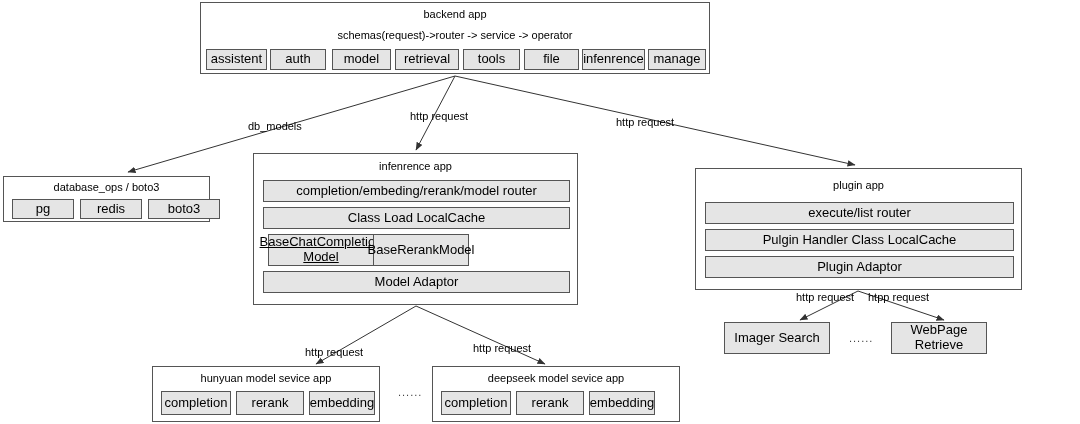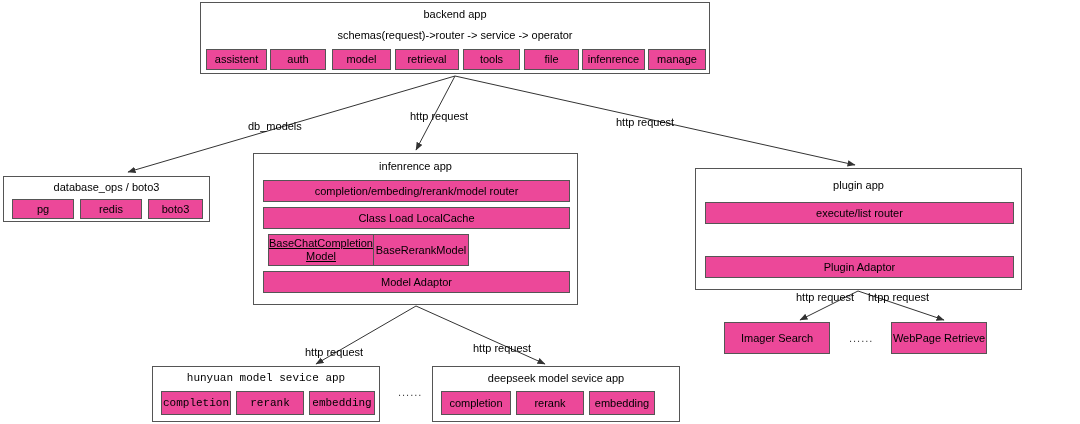--- a/index.html
+++ b/index.html
@@ -35,26 +35,26 @@
     width: 100%;
     text-align: center;
     font-size: 11px;
     color: #000000;
     white-space: nowrap;
   }
   .chip {
     position: absolute;
     box-sizing: border-box;
     border: 1px solid #555555;
-    background: #ec4899;
+    background: #e5e5e5;
     display: flex;
     align-items: center;
     justify-content: center;
     text-align: center;
-    font-size: 11px;
+    font-size: 13px;
     line-height: 1.15;
     color: #000000;
   }
   .edge-label {
     position: absolute;
     font-size: 11px;
     color: #000000;
     white-space: nowrap;
     background: transparent;
   }
@@ -116,49 +116,50 @@
   </div>
 
   <div class="edge-label" style="left:248px; top:120px;">db_models</div>
   <div class="edge-label" style="left:410px; top:110px;">http request</div>
   <div class="edge-label" style="left:616px; top:116px;">http request</div>
 
   <div class="node" style="left:3px; top:176px; width:207px; height:46px;">
     <div class="node-title" style="top:4px;">database_ops / boto3</div>
     <div class="chip" style="left:8px; top:22px; width:62px; height:20px;">pg</div>
     <div class="chip" style="left:76px; top:22px; width:62px; height:20px;">redis</div>
-    <div class="chip" style="left:144px; top:22px; width:55px; height:20px;">boto3</div>
+    <div class="chip" style="left:144px; top:22px; width:72px; height:20px;">boto3</div>
   </div>
 
   <div class="node" style="left:253px; top:153px; width:325px; height:152px;padding-left:28px;">
     <div class="node-title" style="top:6px;">infenrence app</div>
     <div class="chip" style="left:9px; top:26px; width:307px; height:22px;">completion/embeding/rerank/model router</div>
     <div class="chip" style="left:9px; top:53px; width:307px; height:22px;">Class Load LocalCache</div>
     <div class="chip" style="left:14px; top:80px; width:106px; height:32px; padding:0 3px;text-decoration:underline;">BaseChatCompletion Model</div>
     <div class="chip" style="left:119px; top:80px; width:96px; height:32px; padding:0 3px;">BaseRerankModel</div>
     <div class="chip" style="left:9px; top:117px; width:307px; height:22px;">Model Adaptor</div>
   </div>
 
   <div class="node" style="left:695px; top:168px; width:327px; height:122px;">
     <div class="node-title" style="top:10px;">plugin app</div>
     <div class="chip" style="left:9px; top:33px; width:309px; height:22px;">execute/list router</div>
+    <div class="chip" style="left:9px; top:60px; width:309px; height:22px;">Pulgin Handler Class LocalCache</div>
     <div class="chip" style="left:9px; top:87px; width:309px; height:22px;">Plugin Adaptor</div>
   </div>
 
   <div class="edge-label" style="left:796px; top:291px;">http request</div>
   <div class="edge-label" style="left:868px; top:291px;">htpp request</div>
 
   <div class="chip" style="left:724px; top:322px; width:106px; height:32px;">Imager Search</div>
   <div class="ellipsis" style="left:849px; top:332px;">......</div>
   <div class="chip" style="left:891px; top:322px; width:96px; height:32px;">WebPage Retrieve</div>
 
   <div class="edge-label" style="left:305px; top:346px;">http request</div>
   <div class="edge-label" style="left:473px; top:342px;">http request</div>
 
-  <div class="node" style="left:152px; top:366px; width:228px; height:56px;font-family:Liberation Mono, monospace;">
+  <div class="node" style="left:152px; top:366px; width:228px; height:56px;">
     <div class="node-title" style="top:5px;">hunyuan model sevice app</div>
     <div class="chip" style="left:8px; top:24px; width:70px; height:24px;">completion</div>
     <div class="chip" style="left:83px; top:24px; width:68px; height:24px;">rerank</div>
     <div class="chip" style="left:156px; top:24px; width:66px; height:24px;">embedding</div>
   </div>
 
   <div class="ellipsis" style="left:398px; top:386px;">......</div>
 
   <div class="node" style="left:432px; top:366px; width:248px; height:56px;">
     <div class="node-title" style="top:5px;">deepseek model sevice app</div>

